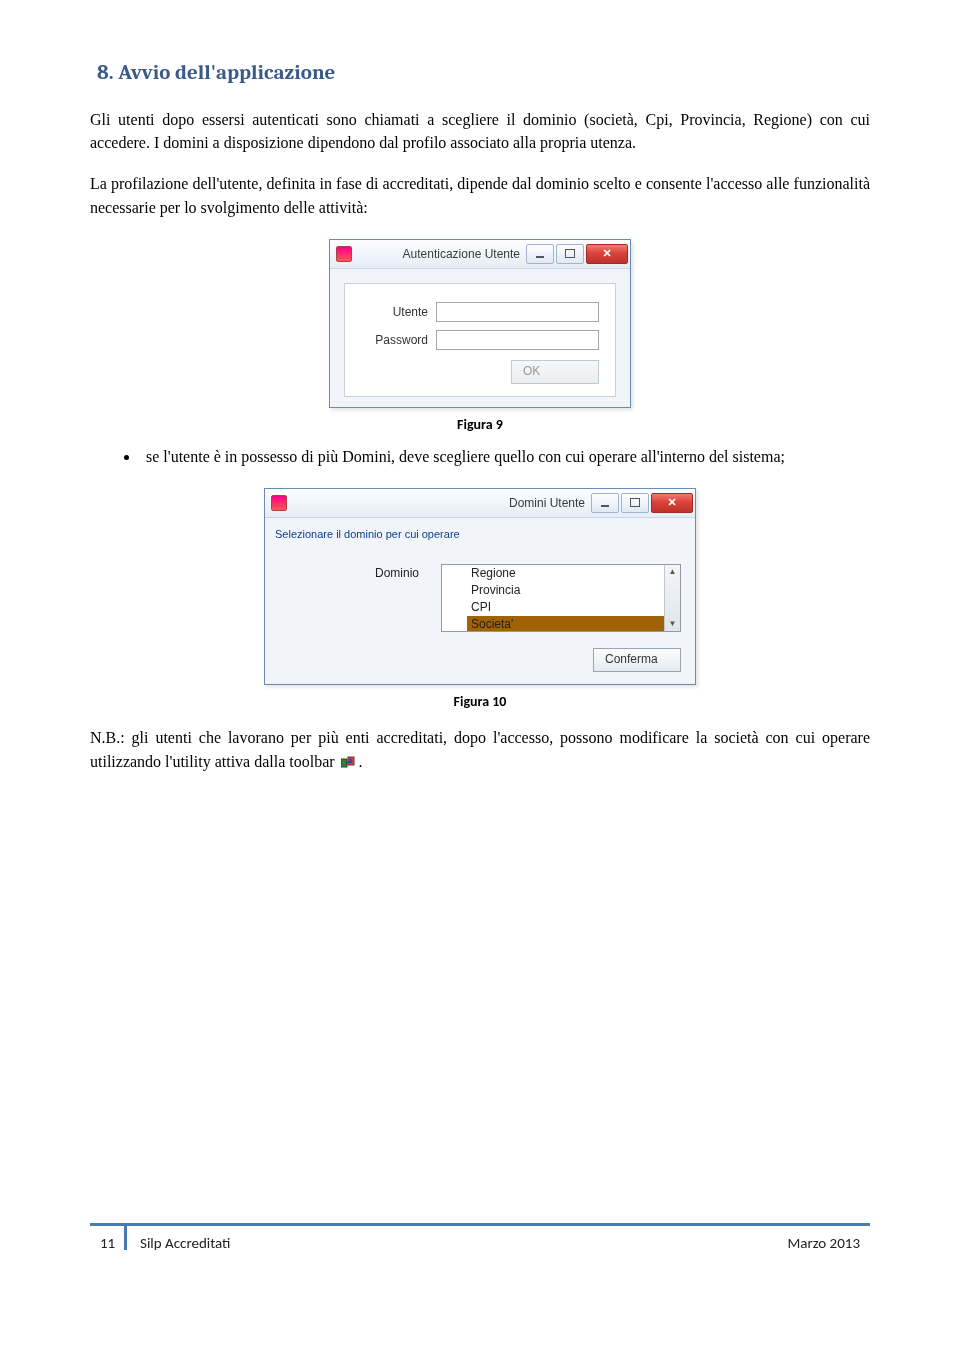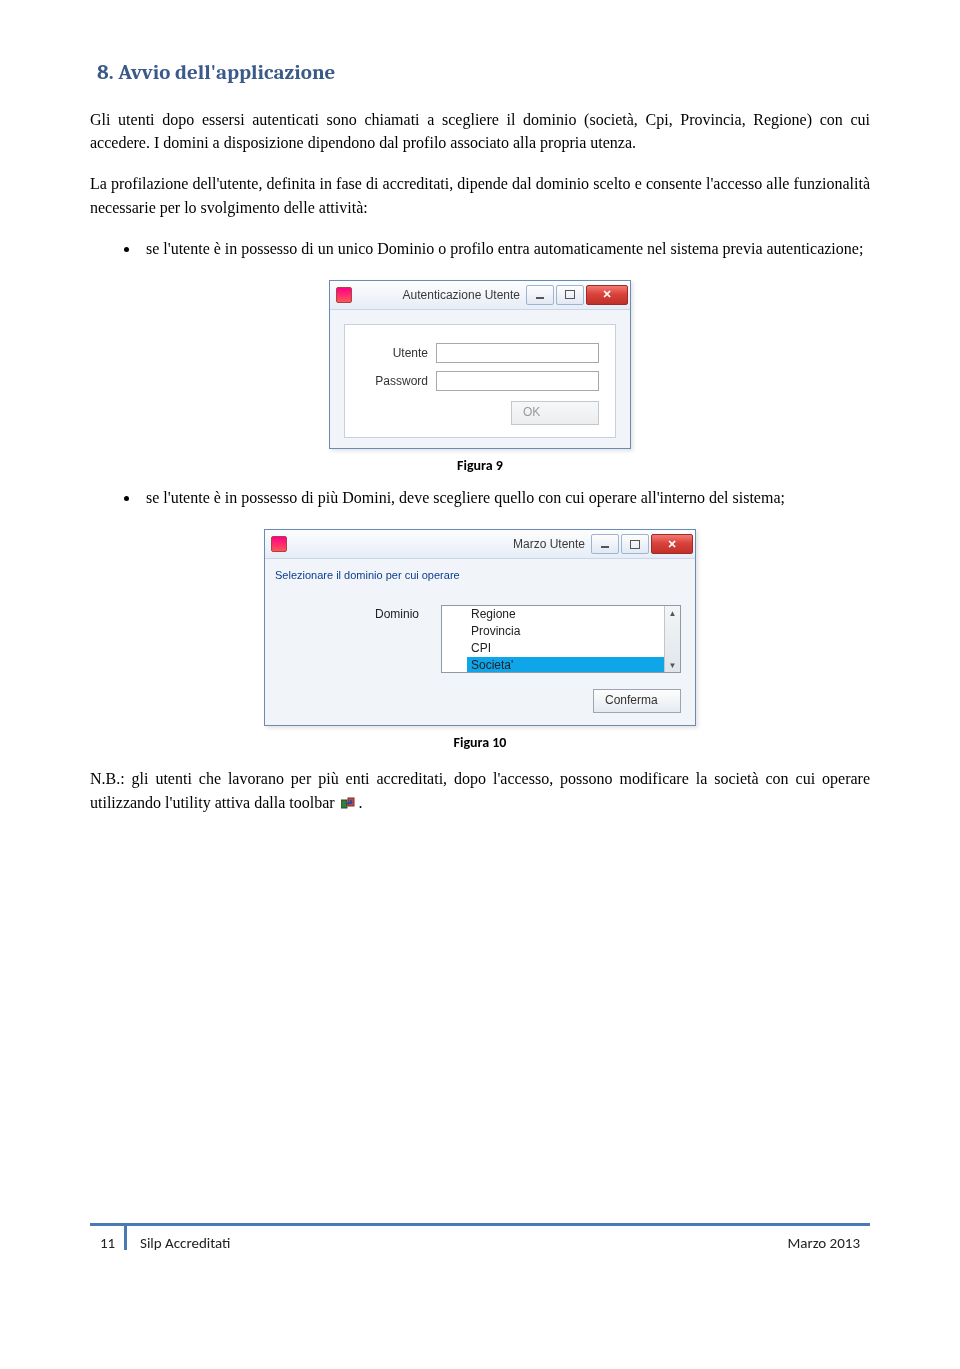--- a/index.html
+++ b/index.html
@@ -150,21 +150,21 @@
     overflow: hidden;
     position: relative;
     padding-left: 25px;
   }
   .listbox .opt {
     font-size: 12px;
     padding: 1px 4px;
     line-height: 15px;
     white-space: nowrap;
   }
-  .listbox .opt.selected { background: #0ea5e9; }
+  .listbox .opt.selected { background: #a16207; }
   .listbox .scroll {
     position: absolute; right: 0; top: 0; bottom: 0; width: 15px;
     border-left: 1px solid #c0c6cc;
     background: linear-gradient(#f3f5f7,#e1e5ea);
     display: flex; flex-direction: column; justify-content: space-between;
   }
   .listbox .scroll .ar { height: 14px; display: flex; align-items: center; justify-content: center; font-size: 8px; color: #555; }
 
   .note {
     font-size: 16px;
@@ -211,23 +211,20 @@
 </head>
 <body>
 
 <div class="page">
 
   <h2 class="section-title">8. Avvio dell'applicazione</h2>
 
   <p class="body">Gli utenti dopo essersi autenticati sono chiamati a scegliere il dominio (società, Cpi, Provincia, Regione) con cui accedere. I domini a disposizione dipendono dal profilo associato alla propria utenza.</p>
   <p class="body">La profilazione dell'utente, definita in fase di accreditati, dipende dal dominio scelto e consente l'accesso alle funzionalità necessarie per lo svolgimento delle attività:</p>
 
-  <ul class="bullets">
-    <li>se l'utente è in possesso di un unico Dominio o profilo entra automaticamente nel sistema previa autenticazione;</li>
-  </ul>
 
   <div class="figure-wrap">
     <div class="dlg dlg1">
       <div class="dlg-title">
         <span class="app-icon"></span>
         <span class="title-text">Autenticazione Utente</span>
         <div class="win-btns">
           <span class="win-btn min"></span>
           <span class="win-btn max"></span>
           <span class="win-btn close"></span>
@@ -253,21 +250,21 @@
   </div>
 
   <ul class="bullets">
     <li>se l'utente è in possesso di più Domini, deve scegliere quello con cui operare all'interno del sistema;</li>
   </ul>
 
   <div class="figure-wrap">
     <div class="dlg dlg2">
       <div class="dlg-title">
         <span class="app-icon"></span>
-        <span class="title-text">Marzo Utente</span>
+        <span class="title-text">Domini Utente</span>
         <div class="win-btns">
           <span class="win-btn min"></span>
           <span class="win-btn max"></span>
           <span class="win-btn close"></span>
         </div>
       </div>
       <div class="blue-instruction">Selezionare il dominio per cui operare</div>
       <div class="body2">
         <div class="domain-row">
           <div class="lbl">Dominio</div>

